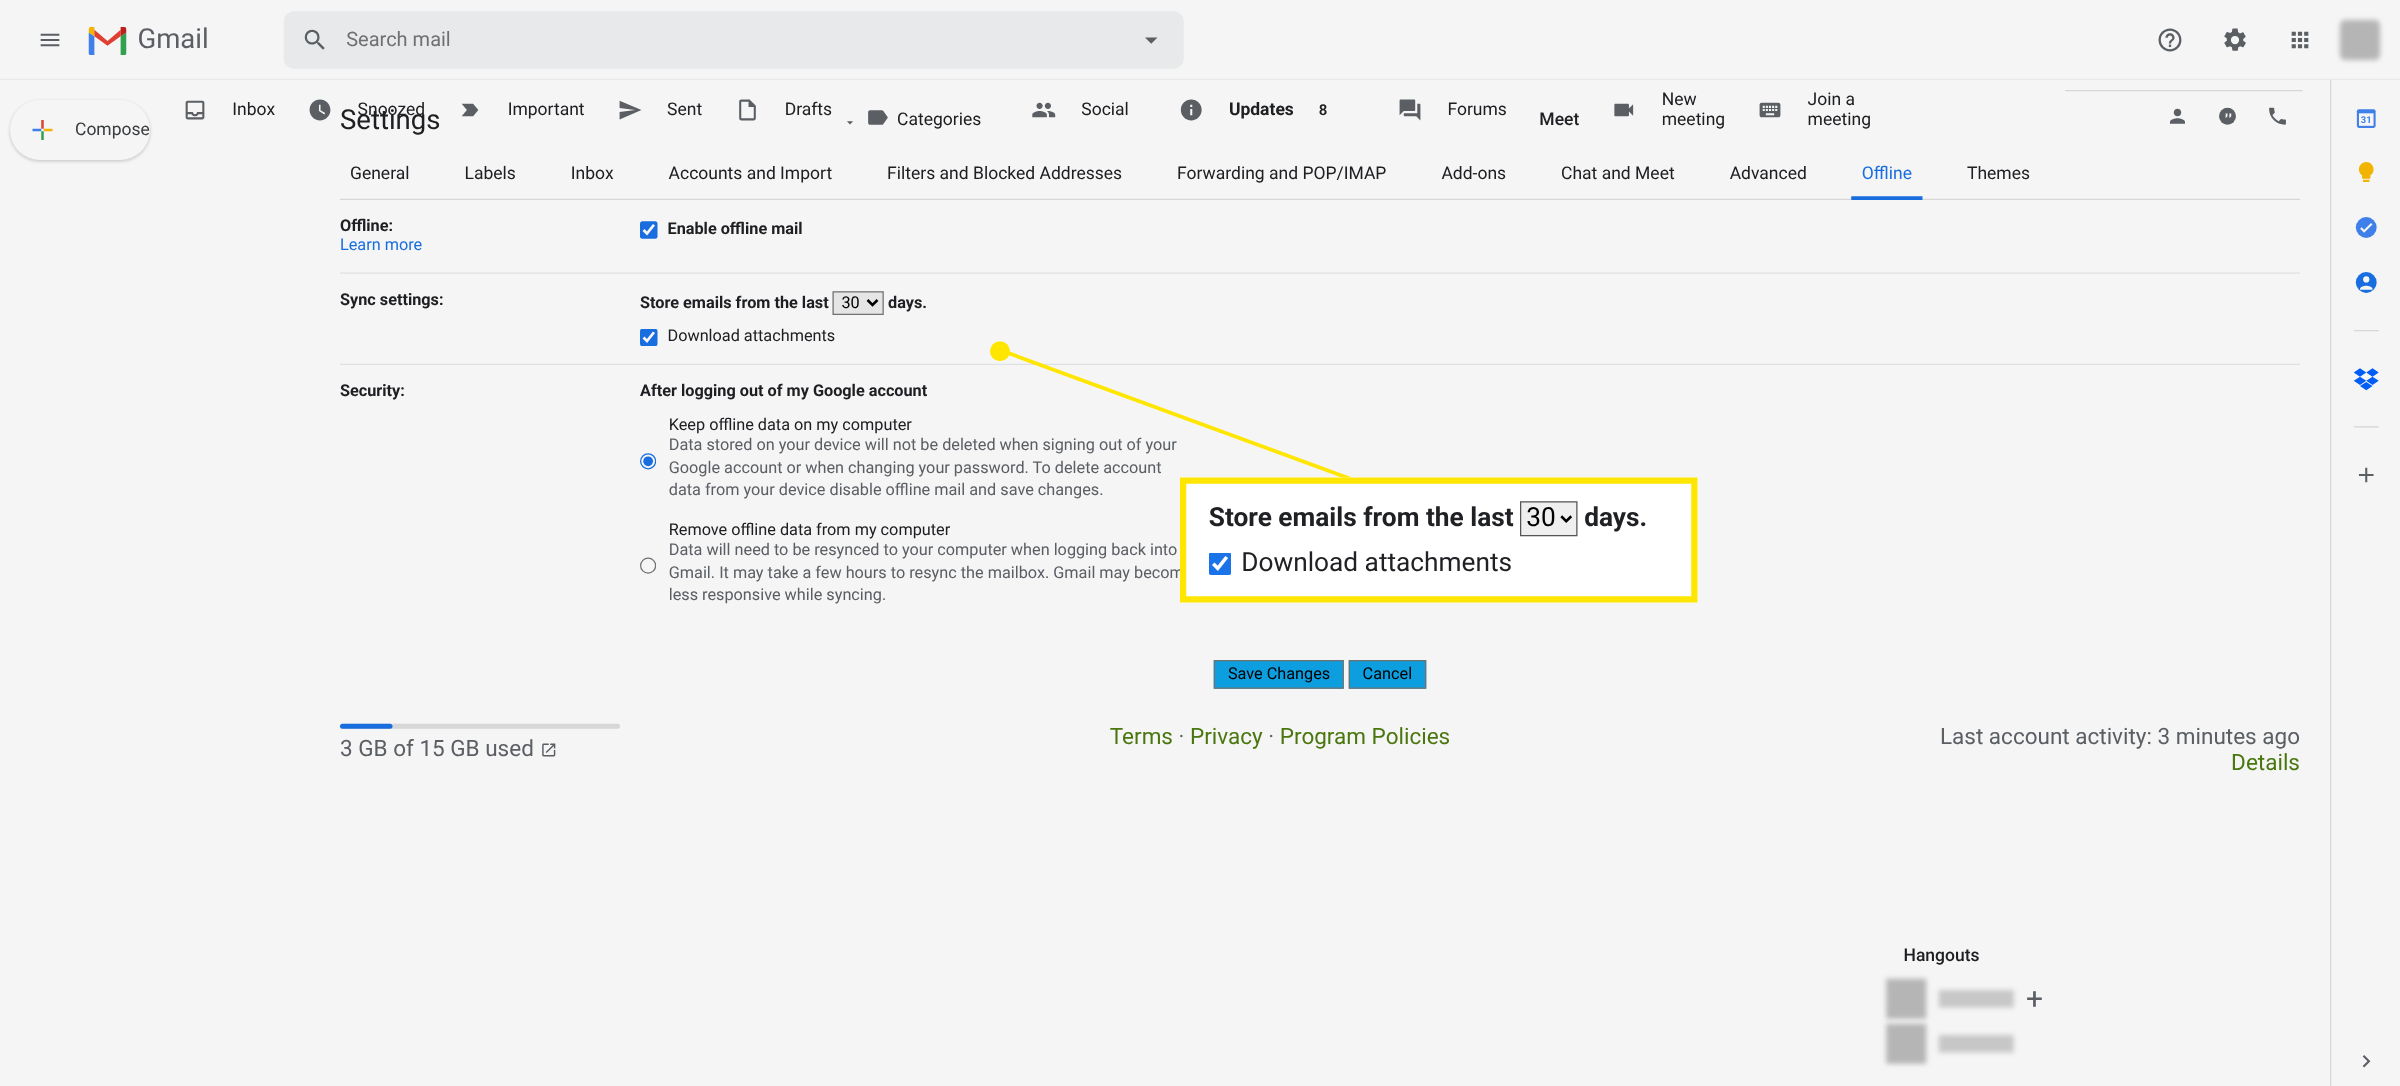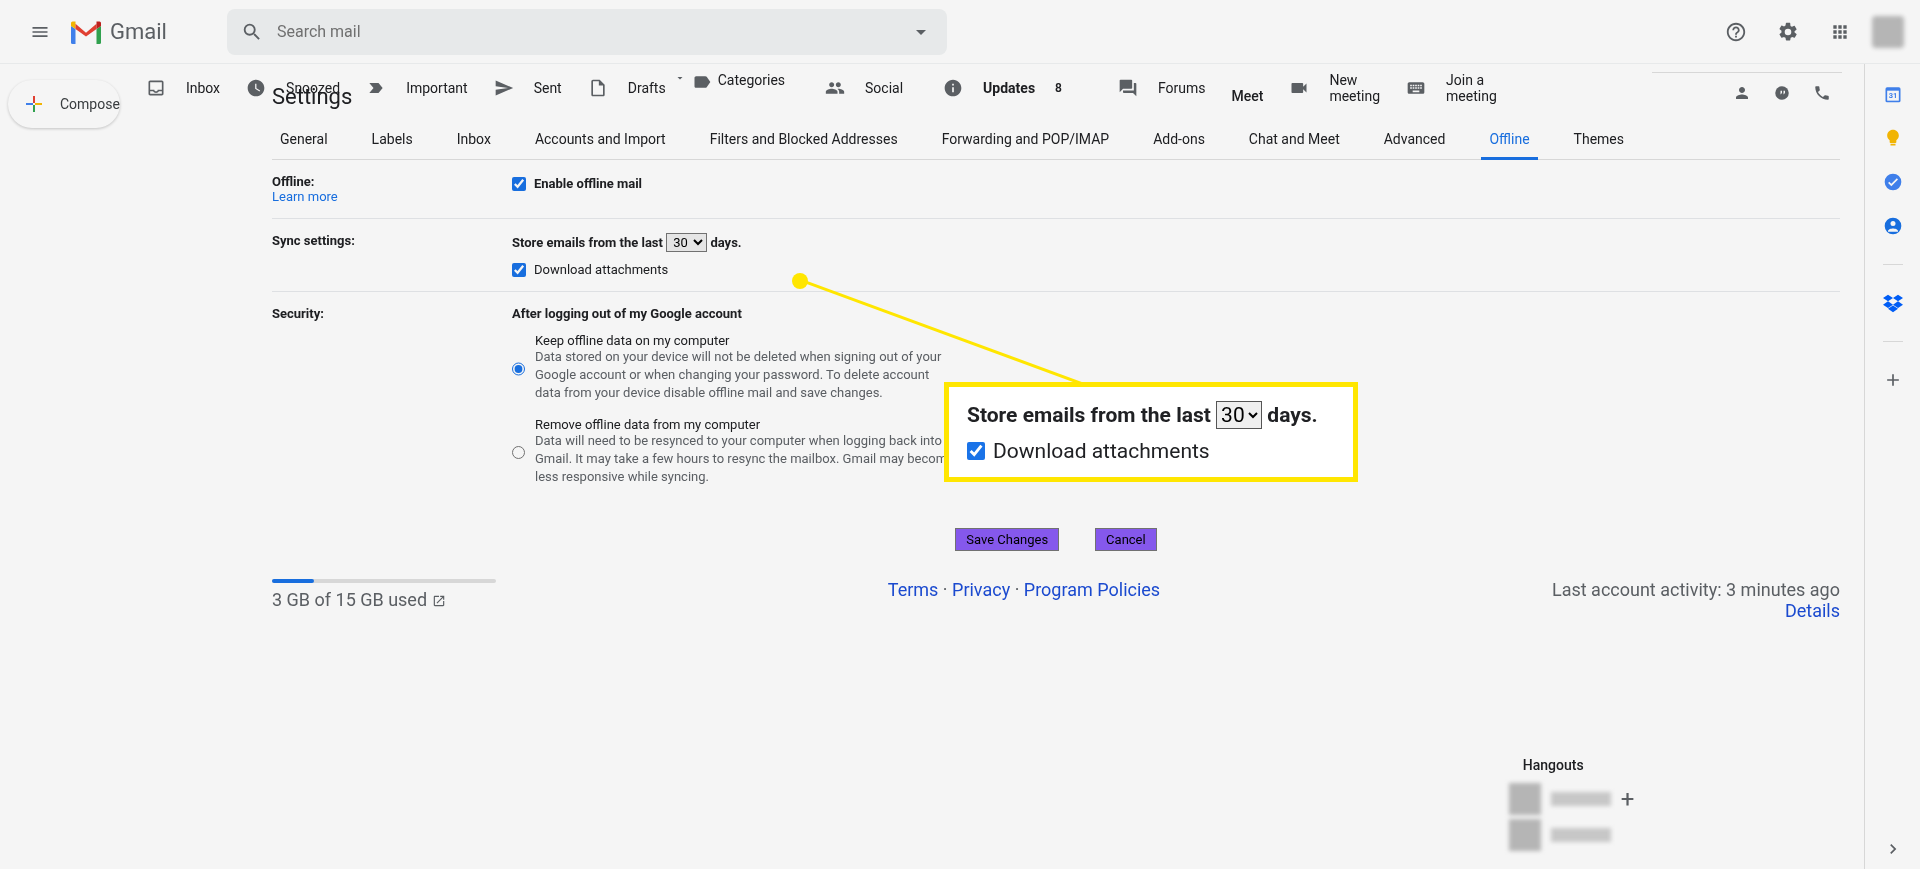--- a/index.html
+++ b/index.html
@@ -24,21 +24,21 @@
 
 .body { display: flex; height: calc(100% - 64px); }
 .sidebar { width: 256px; padding: 8px 0; display: flex; flex-direction: row; }
 .compose-btn { margin: 8px 0 16px 8px; width: 148px; height: 48px; border-radius: 24px; background: #fff; box-shadow: 0 1px 3px rgba(0,0,0,0.2); display: flex; align-items: center; padding-left: 14px; gap: 14px; font-size: 14px; color: #3c4043; cursor: pointer; }
 .plus-icon { width: 24px; height: 24px; }
 .nav-item { height: 32px; display: flex; align-items: center; padding-left: 26px; gap: 20px; font-size: 14px; color: #202124; border-radius: 0 16px 16px 0; cursor: pointer; }
 .nav-item.sub { padding-left: 40px; }
 .nav-item .count { margin-left: auto; margin-right: 16px; font-size: 12px; font-weight: 600; }
 .nav-item.bold { font-weight: 700; }
 .nav-icon { width: 20px; height: 20px; color: #5f6368; display: flex; align-items: center; justify-content: center; }
-.categories-row { display: flex; align-items: flex-start; padding-left: 8px; height: 32px; gap: 6px; font-size: 14px; color: #202124; cursor: pointer; }
+.categories-row { display: flex; align-items: flex-end; padding-left: 8px; height: 32px; gap: 6px; font-size: 14px; color: #202124; cursor: pointer; }
 .meet-header { padding: 16px 0 8px 26px; font-size: 14px; font-weight: 500; color: #202124; }
 .hangouts-section { margin-top: auto; padding: 8px 0; }
 .hangout-row { height: 36px; display: flex; align-items: center; padding-left: 12px; gap: 10px; }
 .hangout-avatar { width: 32px; height: 32px; background: #bdbdbd; filter: blur(2px); }
 .hangout-name { width: 60px; height: 14px; background: #d0d0d0; filter: blur(2px); }
 .add-hangout { margin-left: auto; margin-right: 18px; font-size: 24px; color: #5f6368; cursor: pointer; }
 .sidebar-footer { height: 40px; border-top: 1px solid #e0e0e0; display: flex; align-items: center; gap: 0; padding-left: 70px; }
 .sidebar-footer .ftr-icon { width: 40px; height: 40px; display: flex; align-items: center; justify-content: center; color: #5f6368; cursor: pointer; }
 
 
@@ -53,24 +53,24 @@
 .setting-label a { color: #1a73e8; text-decoration: none; font-weight: 400; }
 .setting-content { flex: 1; }
 .setting-content b { font-weight: 700; }
 .cb-row { display: flex; align-items: center; gap: 8px; margin-top: 2px; }
 .cb-row input[type=checkbox] { width: 14px; height: 14px; accent-color: #1a73e8; }
 .days-select { border: 1px solid #767676; font-size: 13px; padding: 0 2px; }
 .radio-opt { display: flex; gap: 10px; margin-bottom: 14px; }
 .radio-opt input { margin-top: 2px; accent-color: #1a73e8; }
 .radio-desc { color: #5f6368; font-size: 13px; max-width: 420px; line-height: 1.4; }
 .btn-row { text-align: center; padding: 14px 0 20px; }
-.btn-row button { font-size: 13px; padding: 3px 10px; border: 1px solid #767676; background: #8b5cf6; cursor: pointer; margin: 0 16px; }
+.btn-row button { font-size: 13px; padding: 3px 10px; border: 1px solid #767676; background: #0ea5e9; cursor: pointer; margin: 0 0; }
 
 .footer-bar { display: flex; justify-content: space-between; font-size: 18px; color: #5f6368; padding: 8px 0 12px; }
-.footer-bar a { color: #1d4ed8; text-decoration: none; }
+.footer-bar a { color: #4d7c0f; text-decoration: none; }
 .quota-bar { width: 224px; height: 4px; background: #e0e0e0; border-radius: 2px; margin-bottom: 6px; }
 .quota-fill { width: 42px; height: 100%; background: #1a73e8; border-radius: 2px; }
 
 
 .side-panel { width: 56px; border-left: 1px solid #e0e0e0; display: flex; flex-direction: column; align-items: center; padding-top: 20px; gap: 24px; }
 .sp-icon { width: 20px; height: 20px; }
 .sp-divider { width: 20px; height: 1px; background: #e0e0e0; margin: 4px 0; }
 .sp-spacer { flex: 1; }
 .sp-chevron { width: 40px; height: 40px; display: flex; align-items: center; justify-content: center; color: #5f6368; cursor: pointer; }
 

